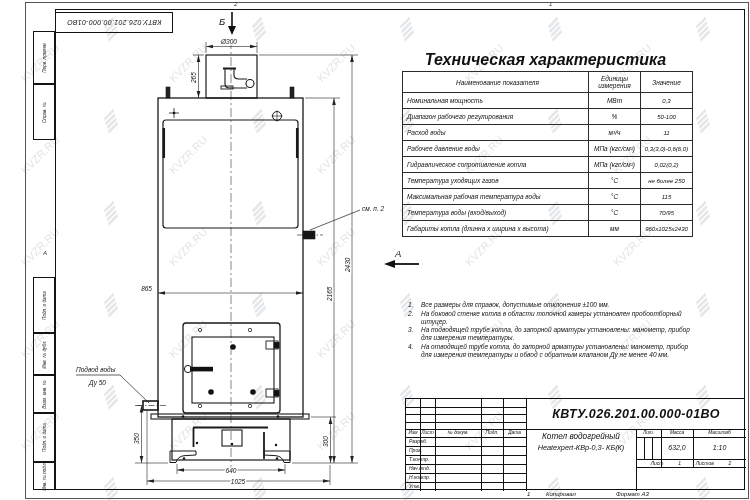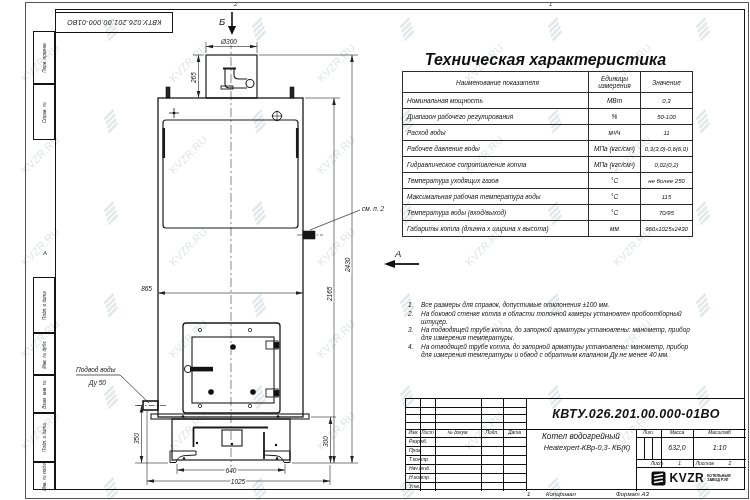--- a/index.html
+++ b/index.html
@@ -33,21 +33,21 @@
   .note .n{width:13px;flex:none;}
   .note .t{flex:1;}
   
   #tb{left:405px;top:398px;width:340px;height:92px;border:1.4px solid #101010;box-sizing:border-box;}
   .vl,.hl{position:absolute;background:#101010;}
   .vl{width:1px;} .hl{height:1px;}
   .tb-txt{position:absolute;font-style:italic;color:#111;white-space:nowrap;}
   #doc-num{left:121px;top:0;width:218px;height:29px;display:flex;align-items:center;justify-content:center;
            font-size:12.5px;font-weight:bold;font-style:italic;letter-spacing:.4px;}
   #prod1{left:121px;top:33px;width:108px;text-align:center;font-size:8.2px;font-style:italic;}
-  #prod2{left:127px;top:44px;width:108px;text-align:center;font-size:7.3px;font-style:italic;}
+  #prod2{left:121px;top:44px;width:108px;text-align:center;font-size:7.3px;font-style:italic;}
   .small-h{font-size:4.8px;text-align:center;}
   #sheet-row{left:230px;top:60px;width:110px;height:8px;display:flex;align-items:center;
              justify-content:space-evenly;font-size:5px;font-style:italic;}
   #logo-row{left:230px;top:68px;width:110px;height:22px;display:flex;align-items:center;justify-content:center;gap:3px;}
   #brand-name{font-size:12px;font-weight:bold;letter-spacing:.5px;font-style:normal;}
   .brand-sub{font-size:3.6px;font-weight:bold;line-height:1.2;font-style:normal;}
   #bottom-row span{position:absolute;font-size:6px;font-style:italic;}
   .rl{font-size:5px;font-style:italic;padding-left:2px;line-height:9px;height:9px;position:absolute;left:1px;width:28px;}
 </style>
 </head>
@@ -383,34 +383,19 @@
   <div class="tb-txt" style="left:255px;top:45px;width:32px;text-align:center;font-size:7px">632,0</div>
   <div class="tb-txt" style="left:287px;top:45px;width:53px;text-align:center;font-size:7px">1:10</div>
 
   <div class="abs" id="sheet-row">
     <span>Лист</span>
     <span>1</span>
     <span>Листов</span>
     <span>2</span>
   </div>
 
-  <div class="abs" id="logo-row">
-    <svg width="15" height="15">
-      <rect x="0.5" y="0.5" width="14" height="14" rx="2" fill="#0d0d0d"></rect>
-      <g stroke="#fff" stroke-width="1.4">
-        <line x1="3" y1="4.5" x2="12" y2="3"></line>
-          <line x1="3" y1="8" x2="12" y2="6.5"></line>
-          <line x1="3" y1="11.5" x2="12" y2="10"></line>
-      </g>
-    </svg>
-    <span id="brand-name">KVZR</span>
-    <div>
-      <div class="brand-sub">КОТЕЛЬНЫЙ</div>
-      <div class="brand-sub">ЗАВОД РЭП</div>
-    </div>
-  </div>
 </div>
 
 <div id="bottom-row">
   <span style="left:527px;top:491px">1</span>
   <span style="left:546px;top:491px">Копировал</span>
   <span style="left:616px;top:491px">Формат А3</span>
 </div>
 
 </body></html>

